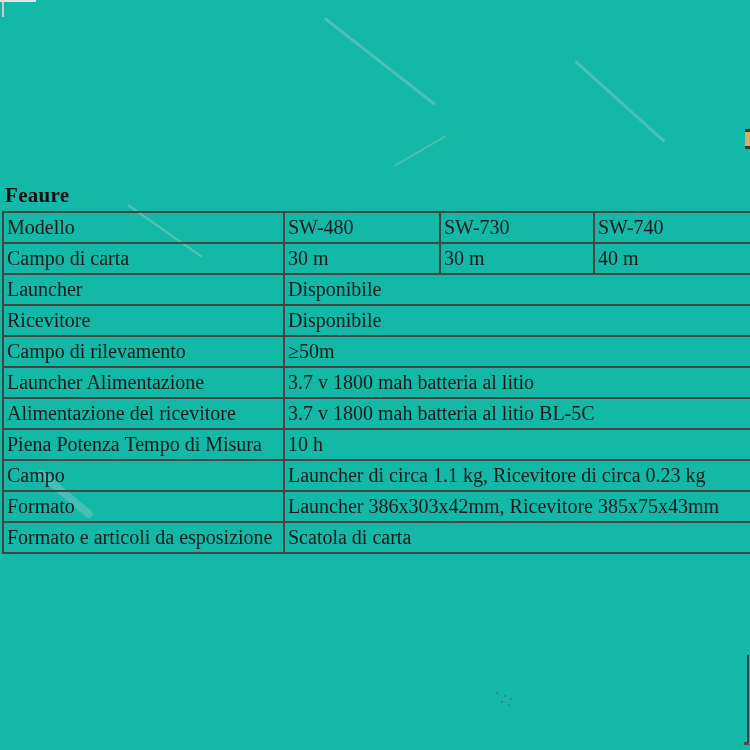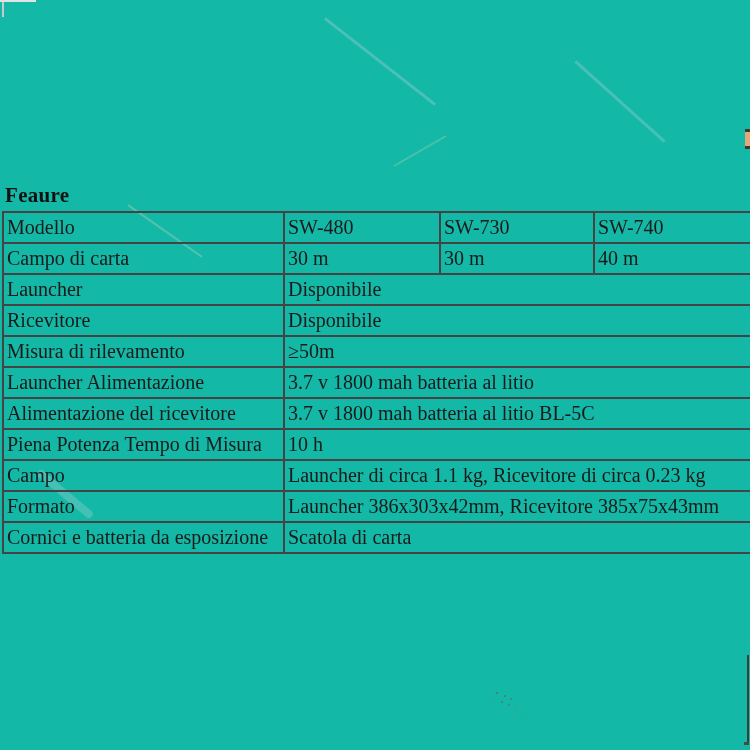--- a/index.html
+++ b/index.html
@@ -133,21 +133,21 @@
           </tr>
           <tr>
             <td>Launcher</td>
             <td colspan="3">Disponibile</td>
           </tr>
           <tr>
             <td>Ricevitore</td>
             <td colspan="3">Disponibile</td>
           </tr>
           <tr>
-            <td>Misura di rilevamento</td>
+            <td>Campo di rilevamento</td>
             <td colspan="3">≥50m</td>
           </tr>
           <tr>
             <td>Launcher Alimentazione</td>
             <td colspan="3">3.7 v 1800 mah batteria al litio</td>
           </tr>
           <tr>
             <td>Alimentazione del ricevitore</td>
             <td colspan="3">3.7 v 1800 mah batteria al litio BL-5C</td>
           </tr>
@@ -157,20 +157,20 @@
           </tr>
           <tr>
             <td>Campo</td>
             <td colspan="3">Launcher di circa 1.1 kg, Ricevitore di circa 0.23 kg</td>
           </tr>
           <tr>
             <td>Formato</td>
             <td colspan="3">Launcher 386x303x42mm, Ricevitore 385x75x43mm</td>
           </tr>
           <tr>
-            <td>Cornici e batteria da esposizione</td>
+            <td>Formato e articoli da esposizione</td>
             <td colspan="3">Scatola di carta</td>
           </tr>
         </tbody>
     </table>
   </div>
 
 </div>
 
 </body></html>

